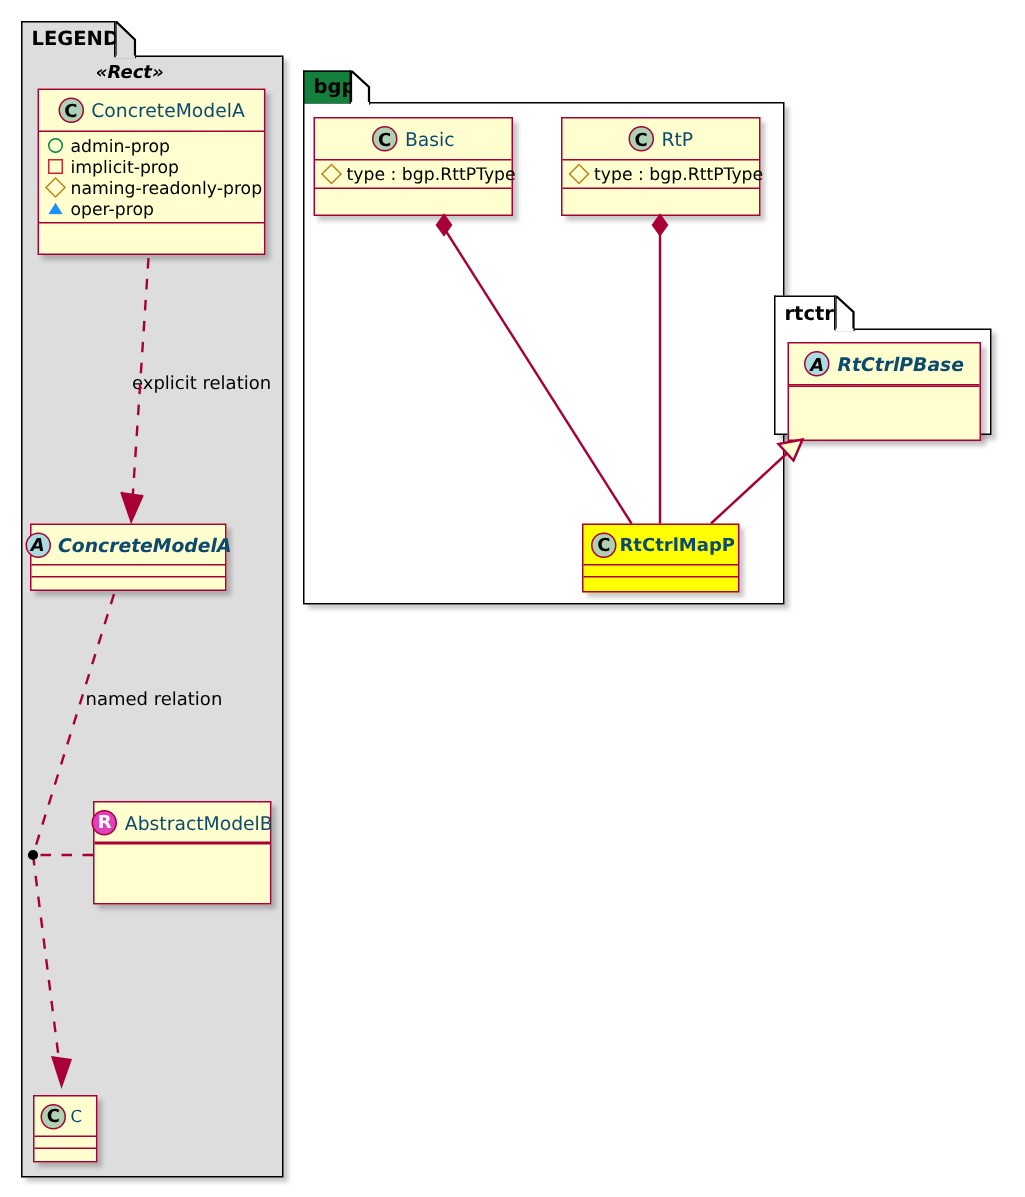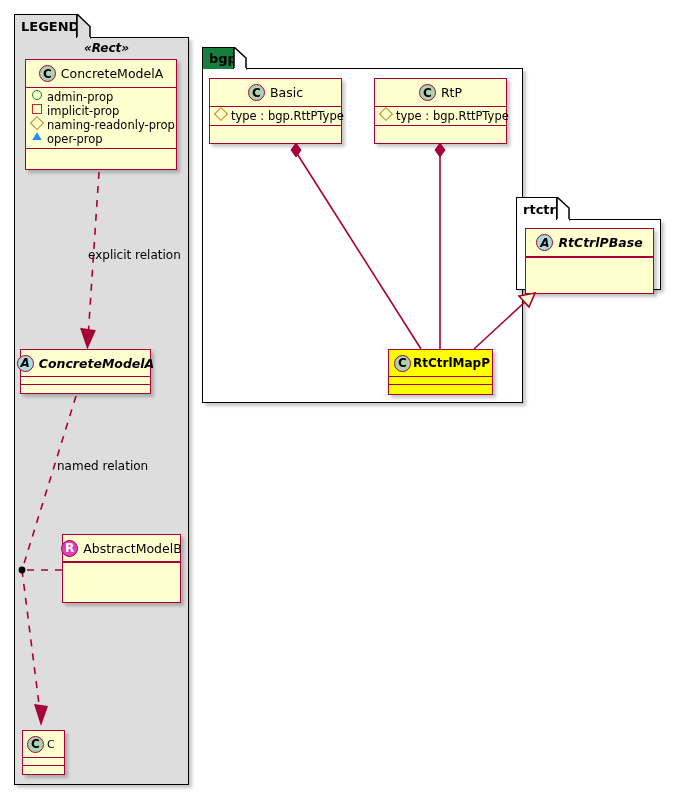--- a/index.html
+++ b/index.html
@@ -17,25 +17,25 @@
            letter-spacing:0px;}
   .pkg-body{position:absolute;box-sizing:border-box;border:1.5px solid #000;}
   .tabcut{position:absolute;}
 
   
   .cls{position:absolute;box-sizing:border-box;
        border:1.5px solid #A80036;background:#FEFECE;
        box-shadow:3px 3px 3px rgba(0,0,0,.22);}
   .cls .hdr{display:flex;align-items:center;justify-content:center;
             gap:5px;padding:3px 6px;box-sizing:border-box;}
-  .cls .hdr .nm{font-size:12.5px;color:#000000;white-space:nowrap;}
+  .cls .hdr .nm{font-size:12.5px;color:#0c4a6e;white-space:nowrap;}
   .cls .sep{height:0;border-top:1.5px solid #A80036;}
   .cls .attrs{padding:2px 4px 2px 5px;box-sizing:border-box;}
   .cls .foot{height:8px;}
-  .attr{display:flex;align-items:flex-start;gap:5px;
+  .attr{display:flex;align-items:center;gap:5px;
         font-size:11.5px;color:#000;line-height:14px;white-space:nowrap;}
   .cls.hl{background:#FFFF00;}
   .cls.hl .hdr .nm{font-weight:normal;}
   .cls.hl .sep{border-top:1.5px solid #A80036;}
   .italic{font-style:italic;font-weight:bold;}
 
   
   .badge{width:17px;height:17px;border-radius:50%;
          display:inline-flex;align-items:center;justify-content:center;
          font-size:12px;font-weight:bold;font-family:"DejaVu Sans","Liberation Sans",sans-serif;
@@ -75,21 +75,21 @@
                 box-shadow:3px 3px 3px rgba(0,0,0,.22);"></div>
 
     <div class="pkg-tab" style="left:14px;top:14px;width:63px;height:24px;background:#DDDDDD;">
       <span>LEGEND</span>
     </div>
     <svg class="tabcut" style="left:77px;top:14px;width:14px;height:25px;">
       <polygon points="0,0 13,12.5 13,24 0,24" fill="#DDDDDD" stroke="#000" stroke-width="1.5"></polygon>
       <line x1="0" y1="24" x2="13" y2="24" stroke="#DDDDDD" stroke-width="2"></line>
     </svg>
 
-    <div class="stereo" style="left:14px;top:41px;width:145px;margin-left:20px;">«Rect»</div>
+    <div class="stereo" style="left:14px;top:41px;width:145px;">«Rect»</div>
 
     <div class="cls" style="left:25px;top:59px;width:152px;height:111px;">
       <div class="hdr" style="height:27px;">
         <span class="badge c">C</span>
         <span class="nm">ConcreteModelA</span>
       </div>
       <div class="sep"></div>
       <div class="attrs">
         <div class="attr">
           <span class="g circle"></span>

